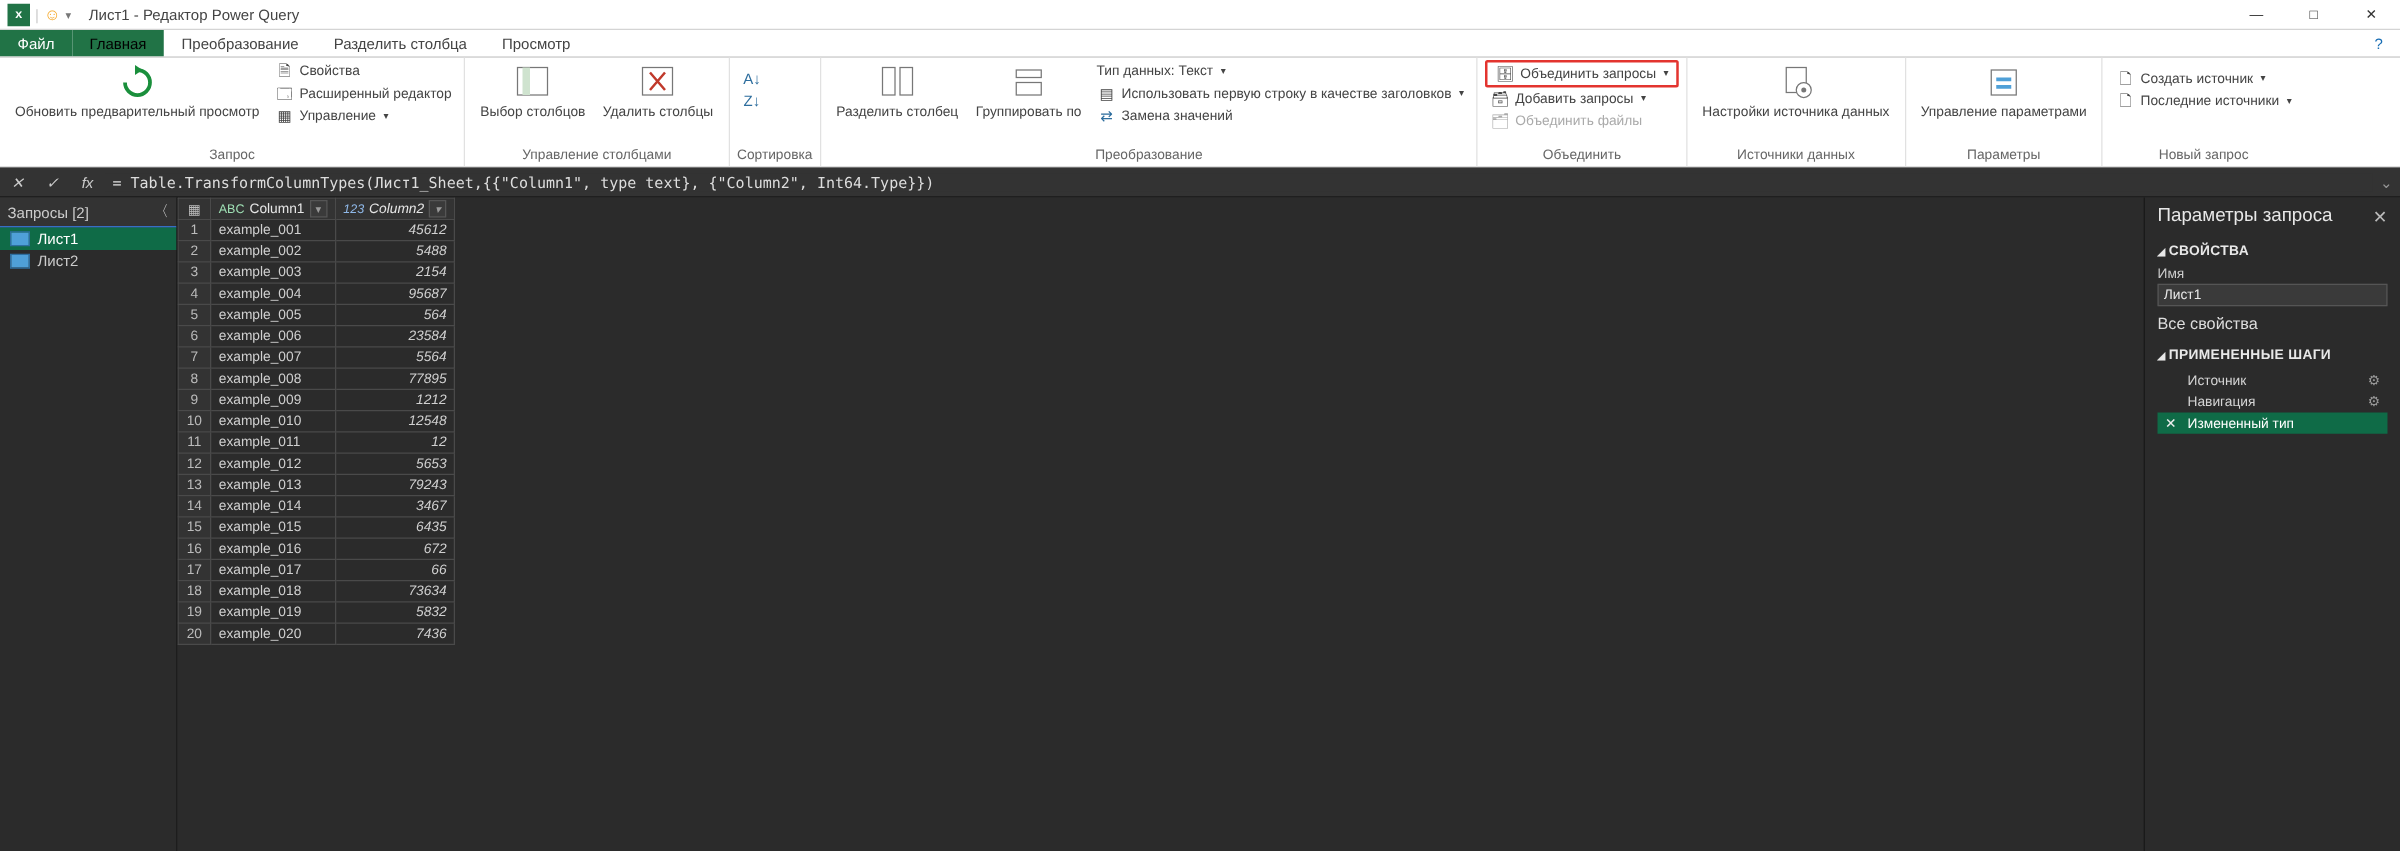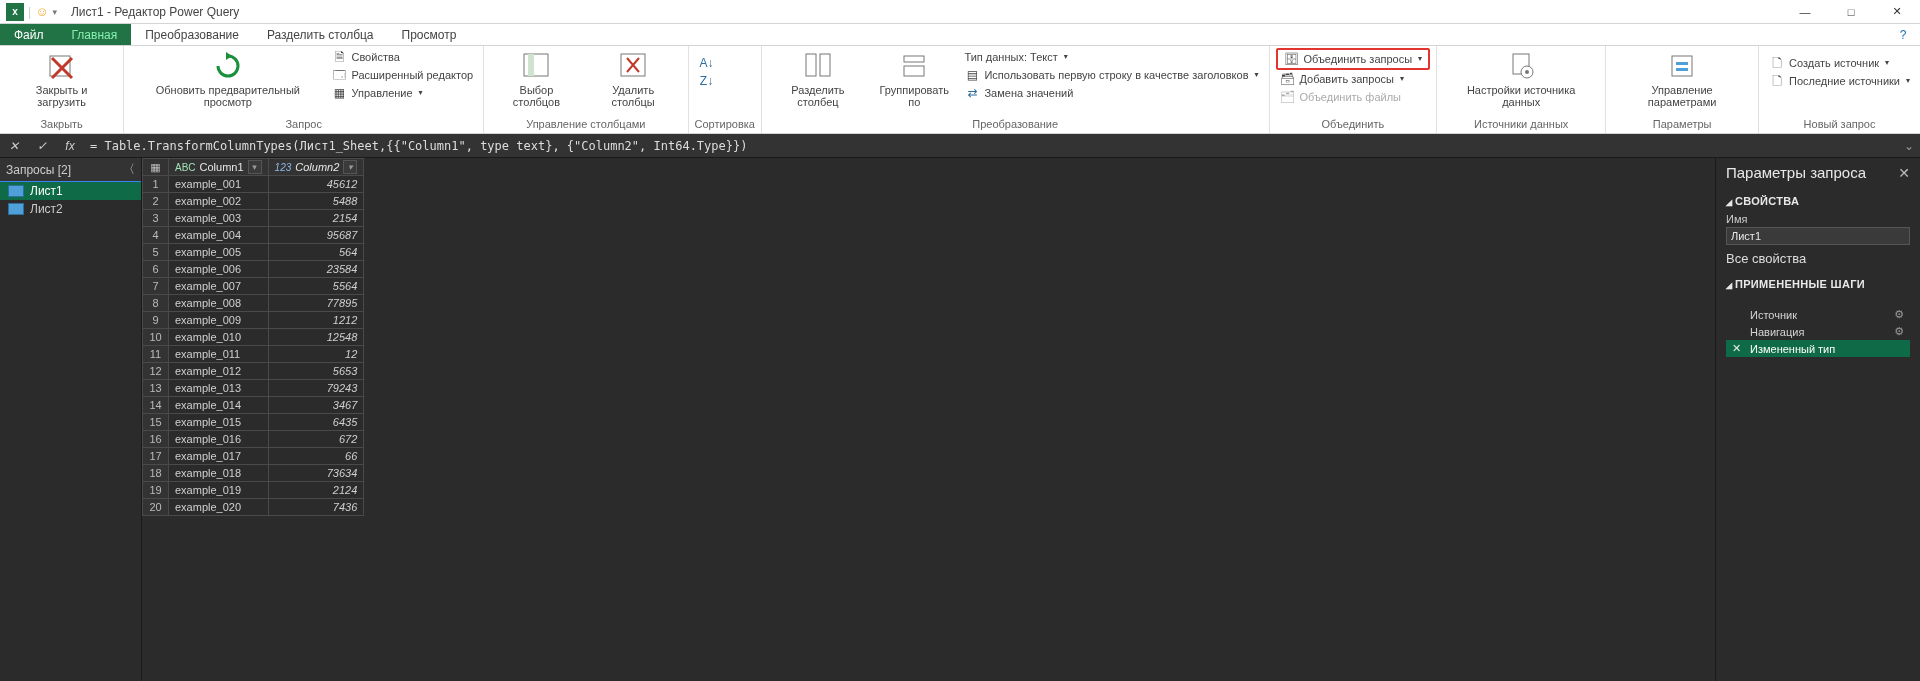--- a/index.html
+++ b/index.html
@@ -10,21 +10,21 @@
 .titlebar .qat .xl{width:18px;height:18px;background:#217346;color:#fff;font-weight:bold;font-size:10px;display:flex;align-items:center;justify-content:center}
 .titlebar .qat .smile{color:#f5a623;font-size:13px}
 .titlebar .qat .dd{color:#777;font-size:9px}
 .titlebar .title{padding-left:8px}
 .titlebar .winbtns{margin-left:auto;display:flex;align-items:center;height:100%}
 .titlebar .winbtns div{width:46px;height:100%;display:flex;align-items:center;justify-content:center;font-size:11px;color:#333}
 
 .tabs{height:22px;background:#fff;display:flex;align-items:stretch;border-bottom:1px solid #d4d4d4;font-size:12px}
 .tab{padding:0 14px;display:flex;align-items:center;color:#444;cursor:pointer}
 .tab.file{background:#217346;color:#fff}
-.tab.active{background:#217346;color:#86efac}
+.tab.active{background:#217346;color:#000000}
 .tabs .help{margin-left:auto;width:34px;display:flex;align-items:center;justify-content:center;color:#1a6fb5}
 
 .ribbon{background:#fff;border-bottom:1px solid #d4d4d4;display:flex;align-items:stretch;height:88px;font-size:11px;color:#444}
 .group{display:flex;flex-direction:column;border-right:1px solid #e1e1e1;padding:2px 6px 0 6px}
 .group .controls{flex:1;display:flex;align-items:flex-start;gap:2px}
 .group .glabel{text-align:center;font-size:11px;color:#666;padding:1px 0 3px 0}
 .bigbtn{display:flex;flex-direction:column;align-items:center;justify-content:flex-start;padding:2px 6px;gap:2px;cursor:pointer;min-width:48px}
 .bigbtn .ico{width:32px;height:32px;display:flex;align-items:center;justify-content:center}
 .bigbtn .lbl{text-align:center;line-height:12px;font-size:11px}
 .vstack{display:flex;flex-direction:column;gap:0}
@@ -59,21 +59,21 @@
 
 .panel{width:205px;background:#2b2b2b;border-left:1px solid #1a1a1a;color:#d4d4d4;font-size:12px}
 .panel .phead{display:flex;align-items:center;justify-content:space-between;padding:6px 10px;font-size:15px;color:#e8e8e8}
 .panel .phead .close{color:#bbb;cursor:pointer;font-size:14px}
 .panel .section{padding:4px 10px}
 .panel .shead{font-weight:bold;font-size:11px;letter-spacing:.3px;color:#e8e8e8;padding:4px 0;cursor:pointer}
 .panel .shead::before{content:"◢ ";font-size:8px;color:#e8e8e8}
 .panel .plabel{font-size:11px;color:#ccc;margin-top:2px}
 .panel input.pinput{width:100%;background:#3a3a3a;border:1px solid #555;color:#e8e8e8;font-size:11px;padding:2px 4px;margin-top:2px}
 .panel .link{color:#ddd;font-size:13px;margin-top:6px;cursor:pointer}
-.panel .steps{margin-top:12px}
+.panel .steps{margin-top:2px}
 .panel .step{display:flex;align-items:center;gap:6px;padding:2px 6px;font-size:11px;cursor:pointer;position:relative}
 .panel .step .gear{margin-left:auto;color:#999;font-size:11px}
 .panel .step.sel{background:#0f6b47;color:#fff}
 .panel .step .xmark{width:12px;color:#eee}
 svg{display:block}
 </style>
 </head>
 <body>
 
 <div class="titlebar">
@@ -95,35 +95,20 @@
   <div class="tab file">Файл</div>
   <div class="tab active">Главная</div>
   <div class="tab">Преобразование</div>
   <div class="tab">Разделить столбца</div>
   <div class="tab">Просмотр</div>
   <div class="help">?</div>
 </div>
 
 <div class="ribbon">
 
-  <div class="group">
-    <div class="controls">
-      <div class="bigbtn">
-        <div class="ico">
-            <svg width="32" height="32">
-              <rect x="4" y="6" width="20" height="20" fill="#fff" stroke="#777"></rect>
-              <path d="M6 8 L26 28 M26 8 L6 28" stroke="#c0392b" stroke-width="3"></path>
-            </svg>
-          </div>
-        <div class="lbl">Закрыть и
-загрузить</div>
-      </div>
-    </div>
-    <div class="glabel">Закрыть</div>
-  </div>
 
   <div class="group">
     <div class="controls">
       <div class="bigbtn">
         <div class="ico">
             <svg width="32" height="32">
               <path d="M16 6 A10 10 0 1 1 6 16" fill="none" stroke="#1a8f3c" stroke-width="3"></path>
               <path d="M14 2 L20 6 L14 10 Z" fill="#1a8f3c"></path>
             </svg>
           </div>
@@ -443,21 +428,21 @@
             <td class="c2">66</td>
           </tr>
           <tr>
             <td class="rownum">18</td>
             <td class="c1">example_018</td>
             <td class="c2">73634</td>
           </tr>
           <tr>
             <td class="rownum">19</td>
             <td class="c1">example_019</td>
-            <td class="c2">2124</td>
+            <td class="c2">5832</td>
           </tr>
           <tr>
             <td class="rownum">20</td>
             <td class="c1">example_020</td>
             <td class="c2">7436</td>
           </tr>
         </tbody>
     </table>
   </div>
 

